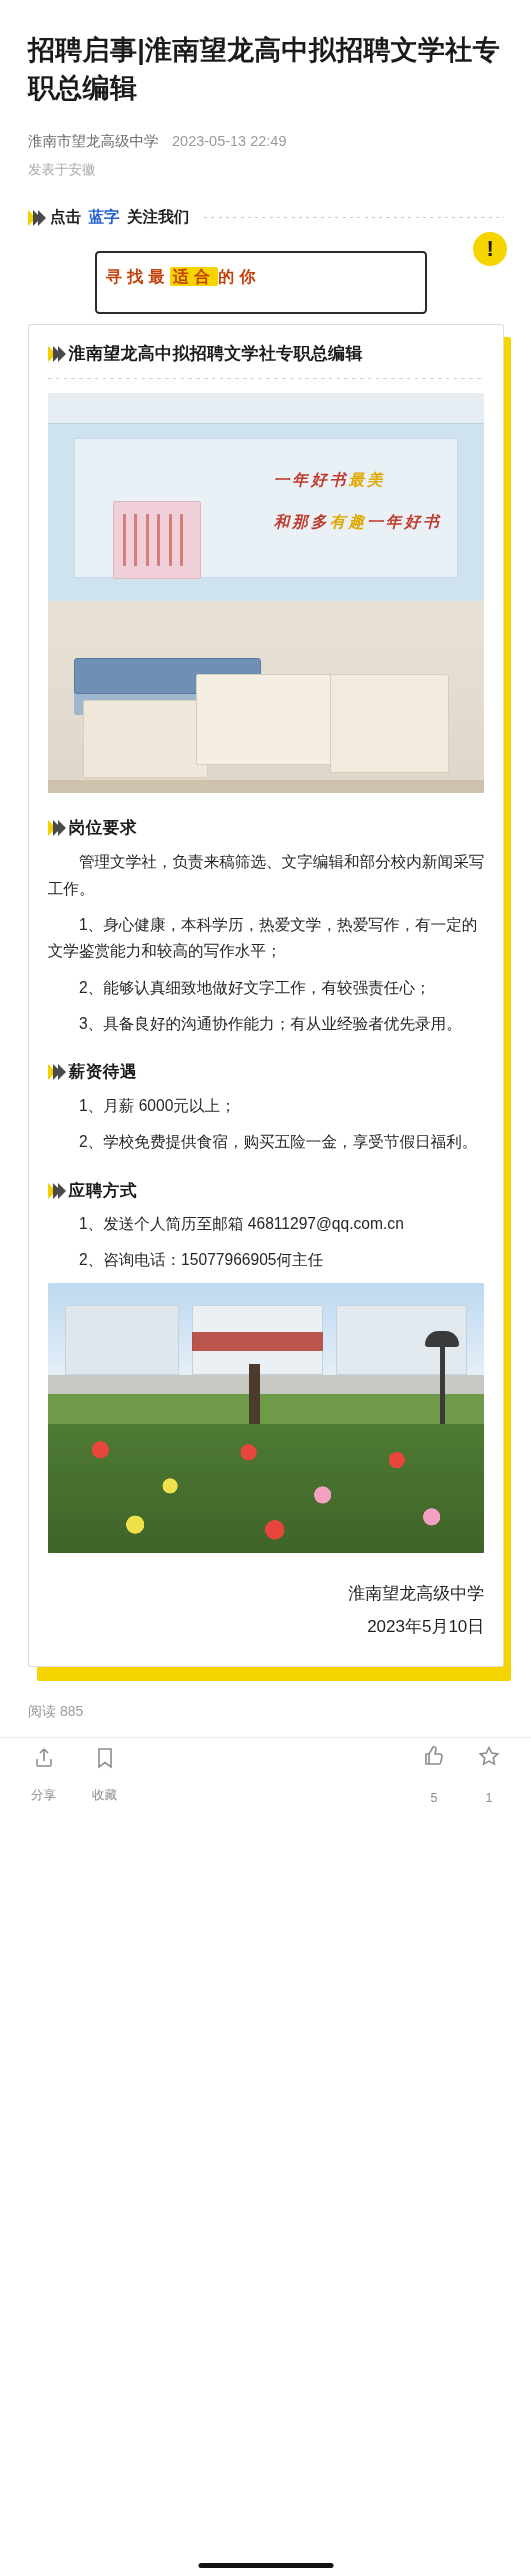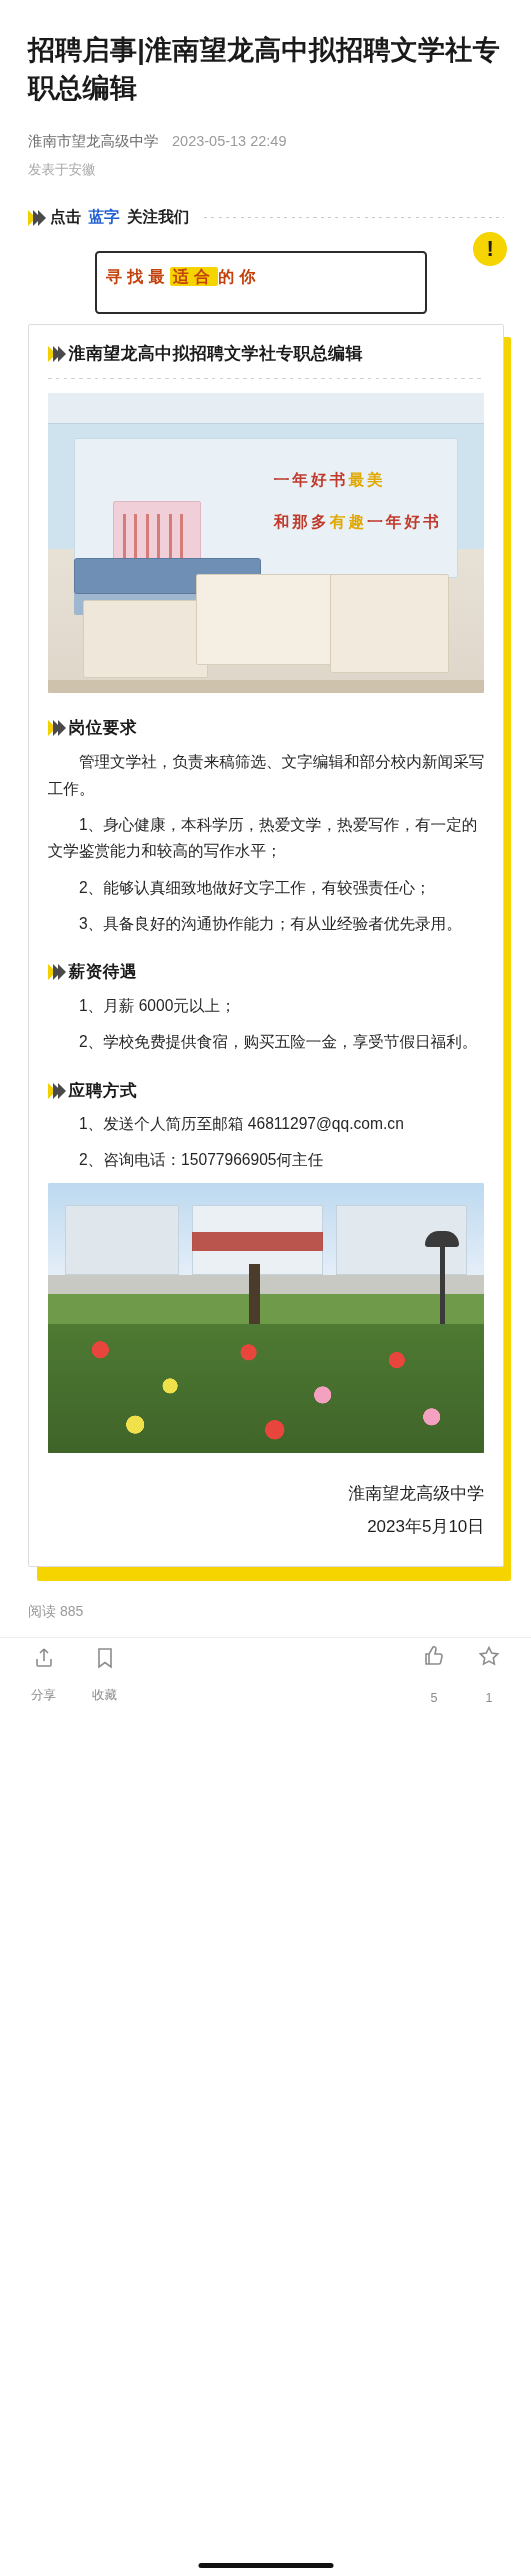--- a/index.html
+++ b/index.html
@@ -151,21 +151,21 @@
     margin-bottom: 14.5px;
   }
 
   
   .photo {
     width: 100%;
     border-radius: 1.6px;
     overflow: hidden;
     position: relative;
   }
-  .photo-1 { height: 300px; }
+  .photo-1 { height: 400px; font-style: italic; }
   .photo-2 { height: 270px; margin-top: 9.3px; }
 
   
   .room {
     position: absolute; inset: 0;
     background: linear-gradient(#cfe3ef 0%, #cfe3ef 52%, #e8e1d6 52%, #ded6c9 100%);
   }
   .room-ceiling {
     position: absolute; left: 0; right: 0; top: 0; height: 31px;
     background: #e6eef3;

